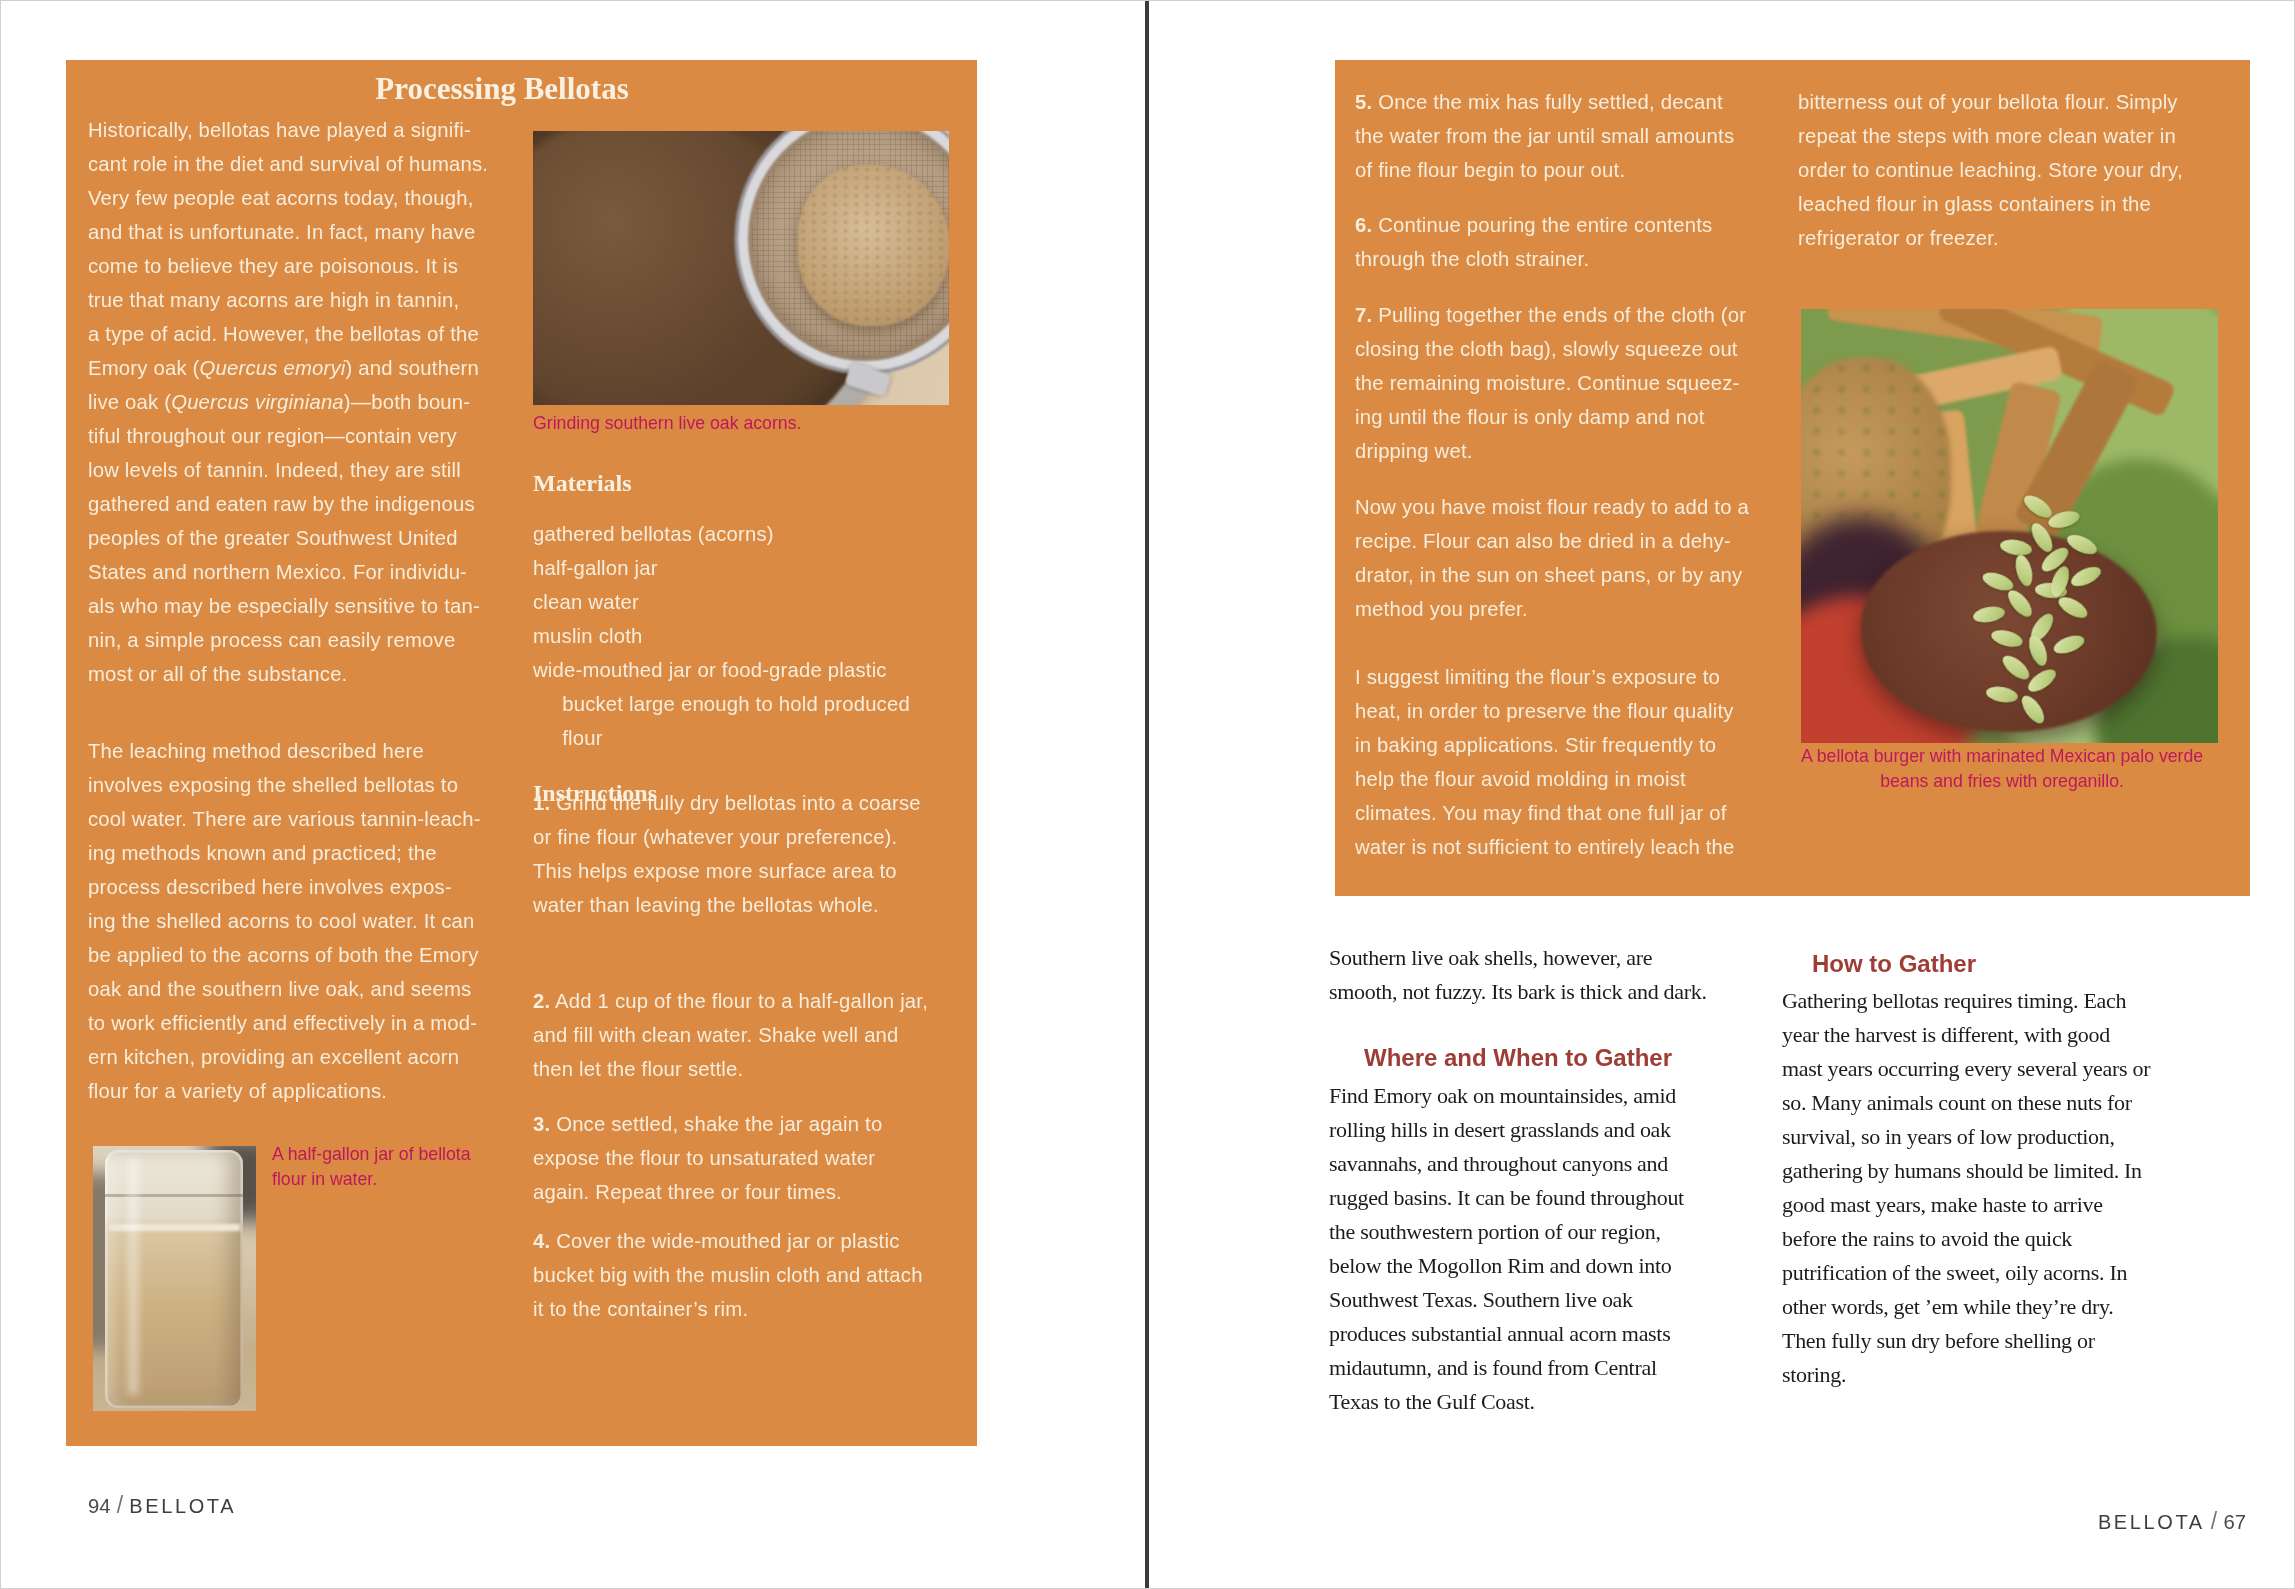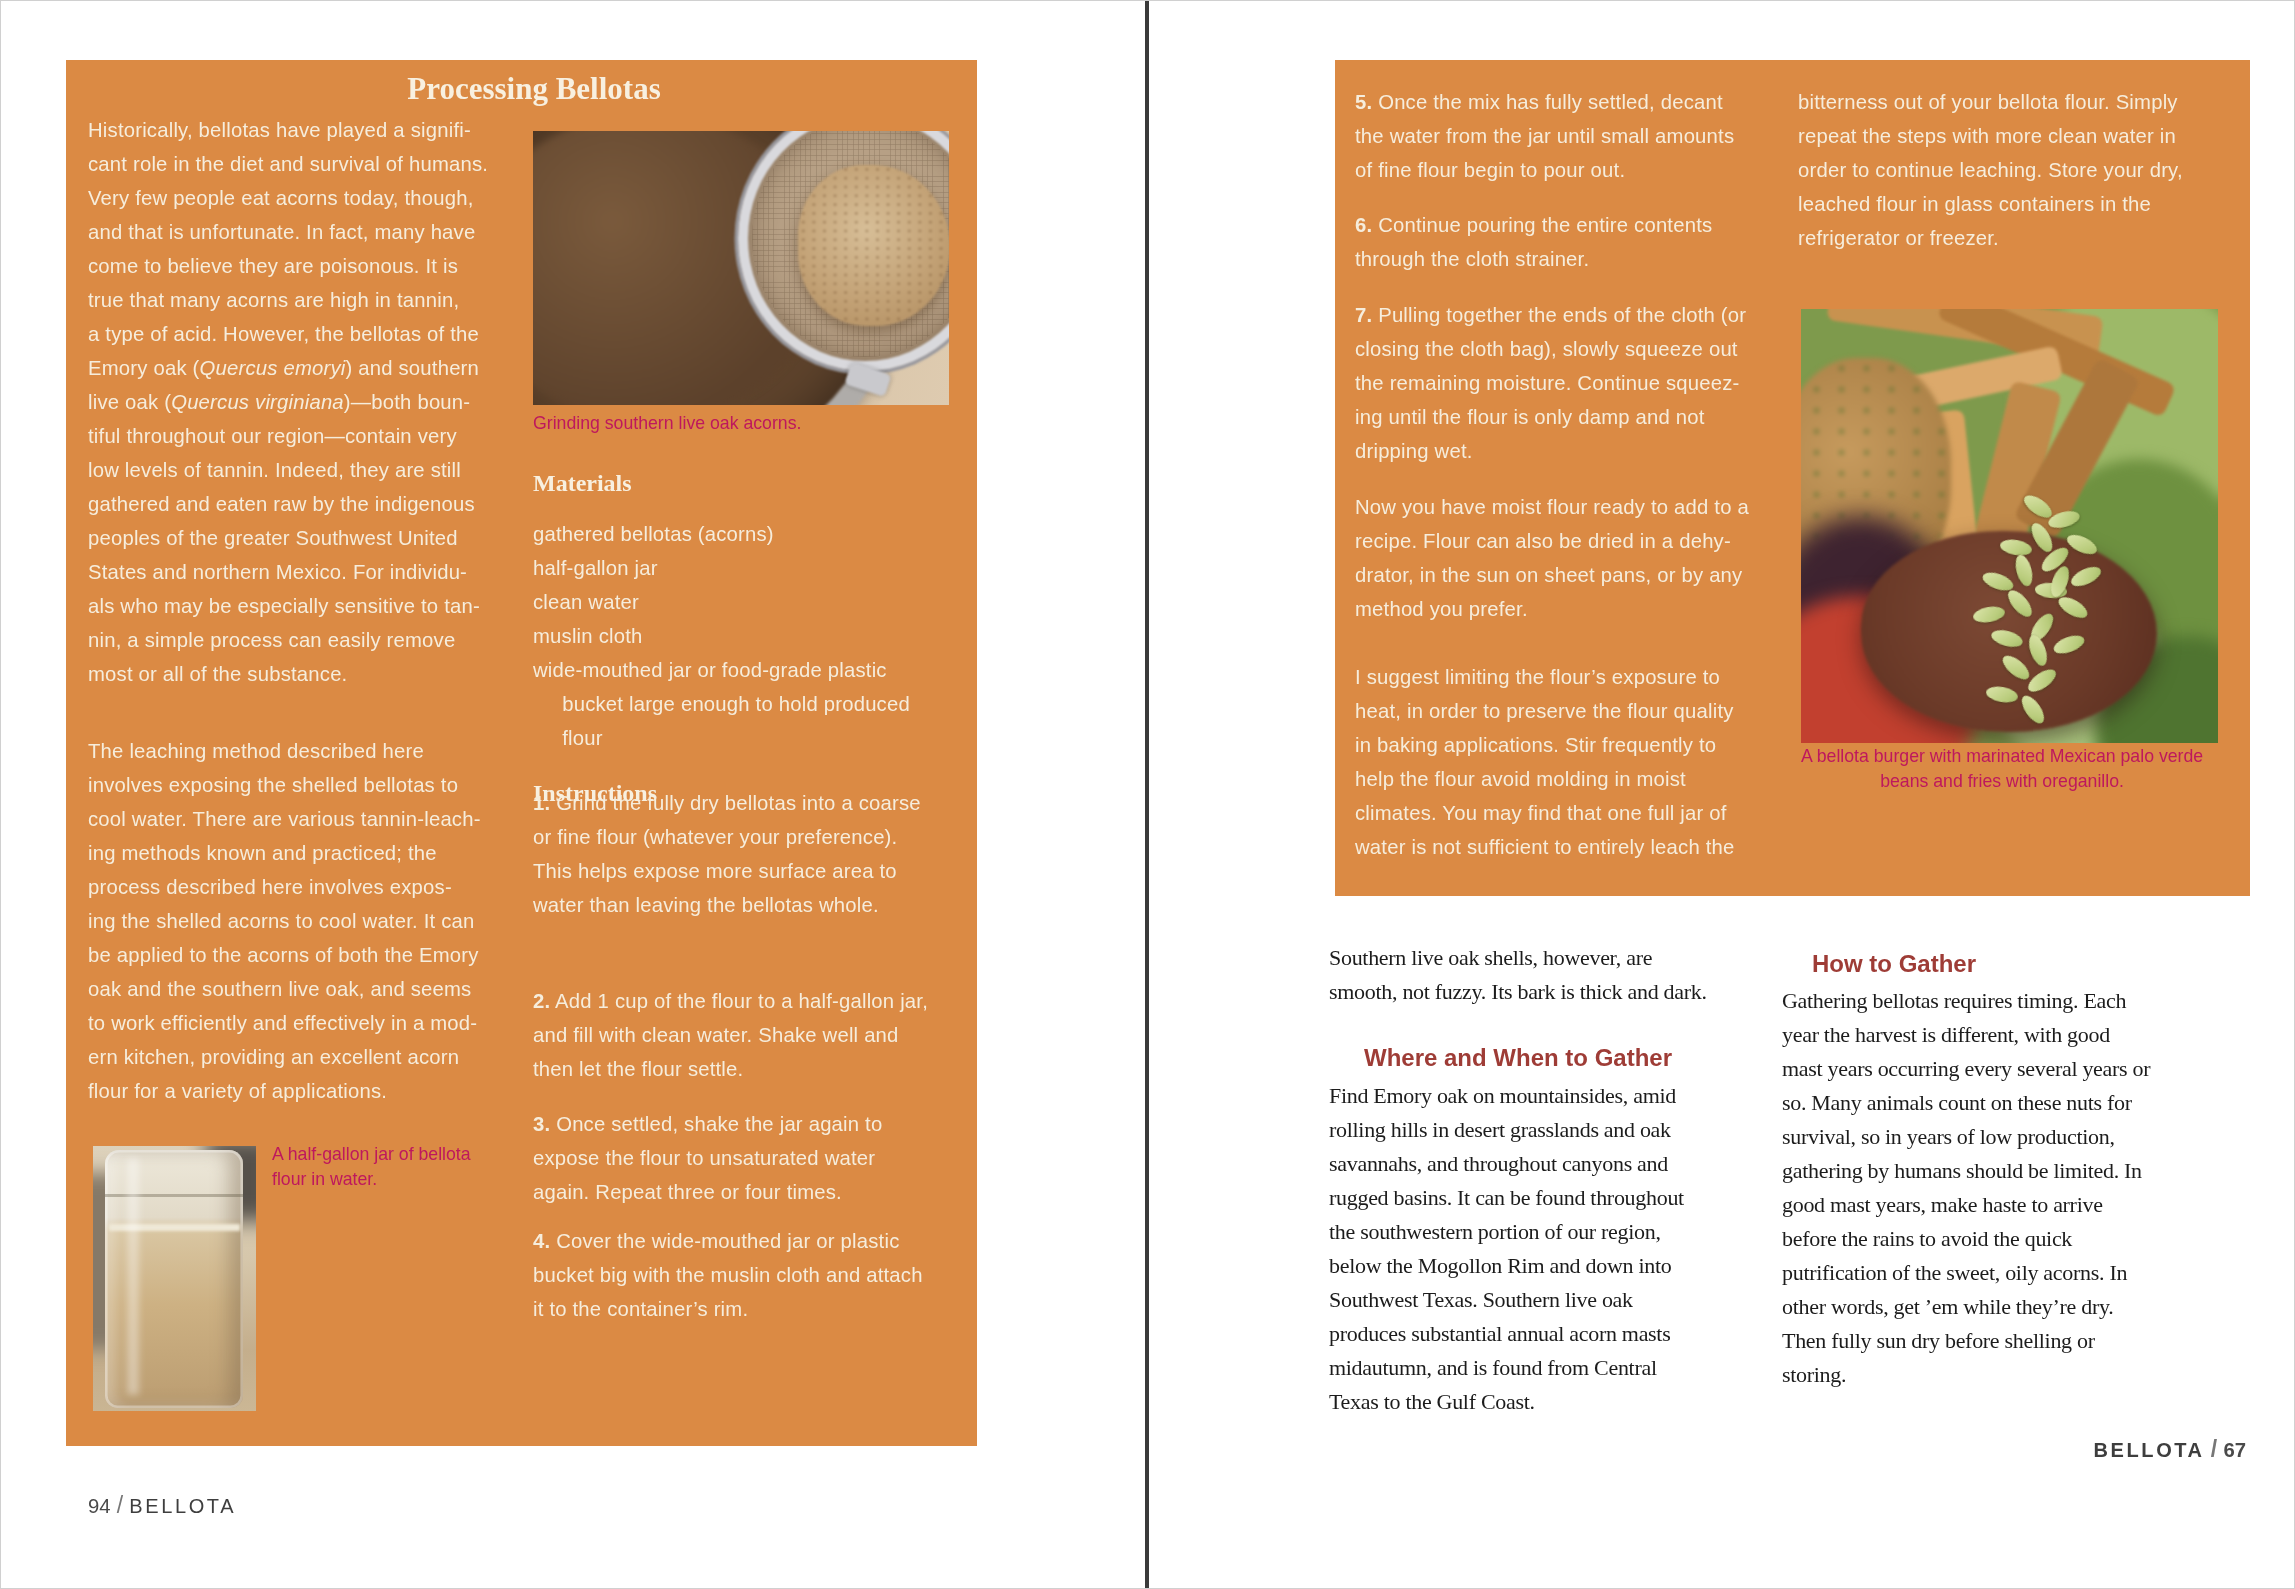--- a/index.html
+++ b/index.html
@@ -13,21 +13,20 @@
   
   .feature-panel{position:absolute;background:#DB8A44;}
   #panel-left{left:66px;top:60px;width:911px;height:1386px;}
   #panel-right{left:1335px;top:60px;width:915px;height:836px;}
 
   
   .feature-title{
     position:absolute;left:66px;top:71px;width:872px;text-align:center;
     font-family:"Liberation Serif",serif;font-weight:bold;font-size:31px;color:#F8F0E0;
     z-index:5;
-    margin-left:32px;
   }
   .fx{
     position:absolute;font-size:20.3px;line-height:34px;color:#F6EDDC;
     white-space:nowrap;z-index:5;letter-spacing:0.2px;
   }
   .feat-h{
     position:absolute;font-family:"Liberation Serif",serif;font-weight:bold;
     font-size:24px;color:#F8F0E0;z-index:5;
   }
   .cap{
@@ -211,16 +210,16 @@
 <div class="cap" style="left:1801px;top:744px;text-align:center;">A bellota burger with marinated Mexican palo verde<br>beans and fries with oreganillo.</div>
 
 <div class="serif-body" style="left:1329px;top:941px;">Southern live oak shells, however, are<br>smooth, not fuzzy. Its bark is thick and dark.</div>
 
 <div class="red-h" style="left:1364px;top:1044px;">Where and When to Gather</div>
 <div class="serif-body" style="left:1329px;top:1079px;">Find Emory oak on mountainsides, amid<br>rolling hills in desert grasslands and oak<br>savannahs, and throughout canyons and<br>rugged basins. It can be found throughout<br>the southwestern portion of our region,<br>below the Mogollon Rim and down into<br>Southwest Texas. Southern live oak<br>produces substantial annual acorn masts<br>midautumn, and is found from Central<br>Texas to the Gulf Coast.</div>
 
 <div class="red-h" style="left:1812px;top:950px;">How to Gather</div>
 <div class="serif-body" style="left:1782px;top:984px;">Gathering bellotas requires timing. Each<br>year the harvest is different, with good<br>mast years occurring every several years or<br>so. Many animals count on these nuts for<br>survival, so in years of low production,<br>gathering by humans should be limited. In<br>good mast years, make haste to arrive<br>before the rains to avoid the quick<br>putrification of the sweet, oily acorns. In<br>other words, get ’em while they’re dry.<br>Then fully sun dry before shelling or<br>storing.</div>
 
-<div class="foot" style="right:49px;top:1436px;text-align:left;font-weight:bold;">
+<div class="foot" style="right:49px;top:1508px;text-align:left;">
   <span class="lbl">BELLOTA</span><span class="sep">/</span><span>67</span>
 </div>
 
 
 </body></html>

